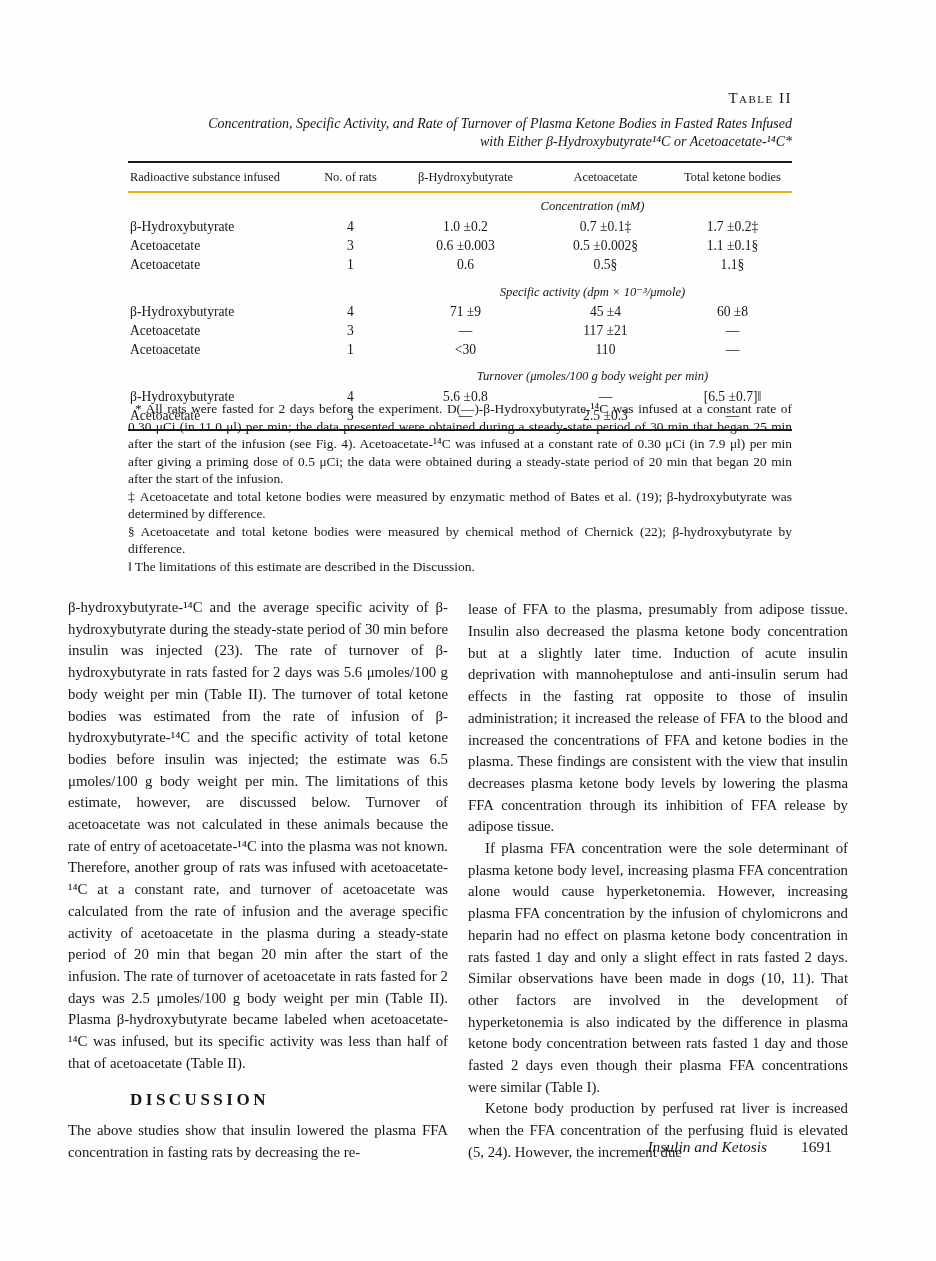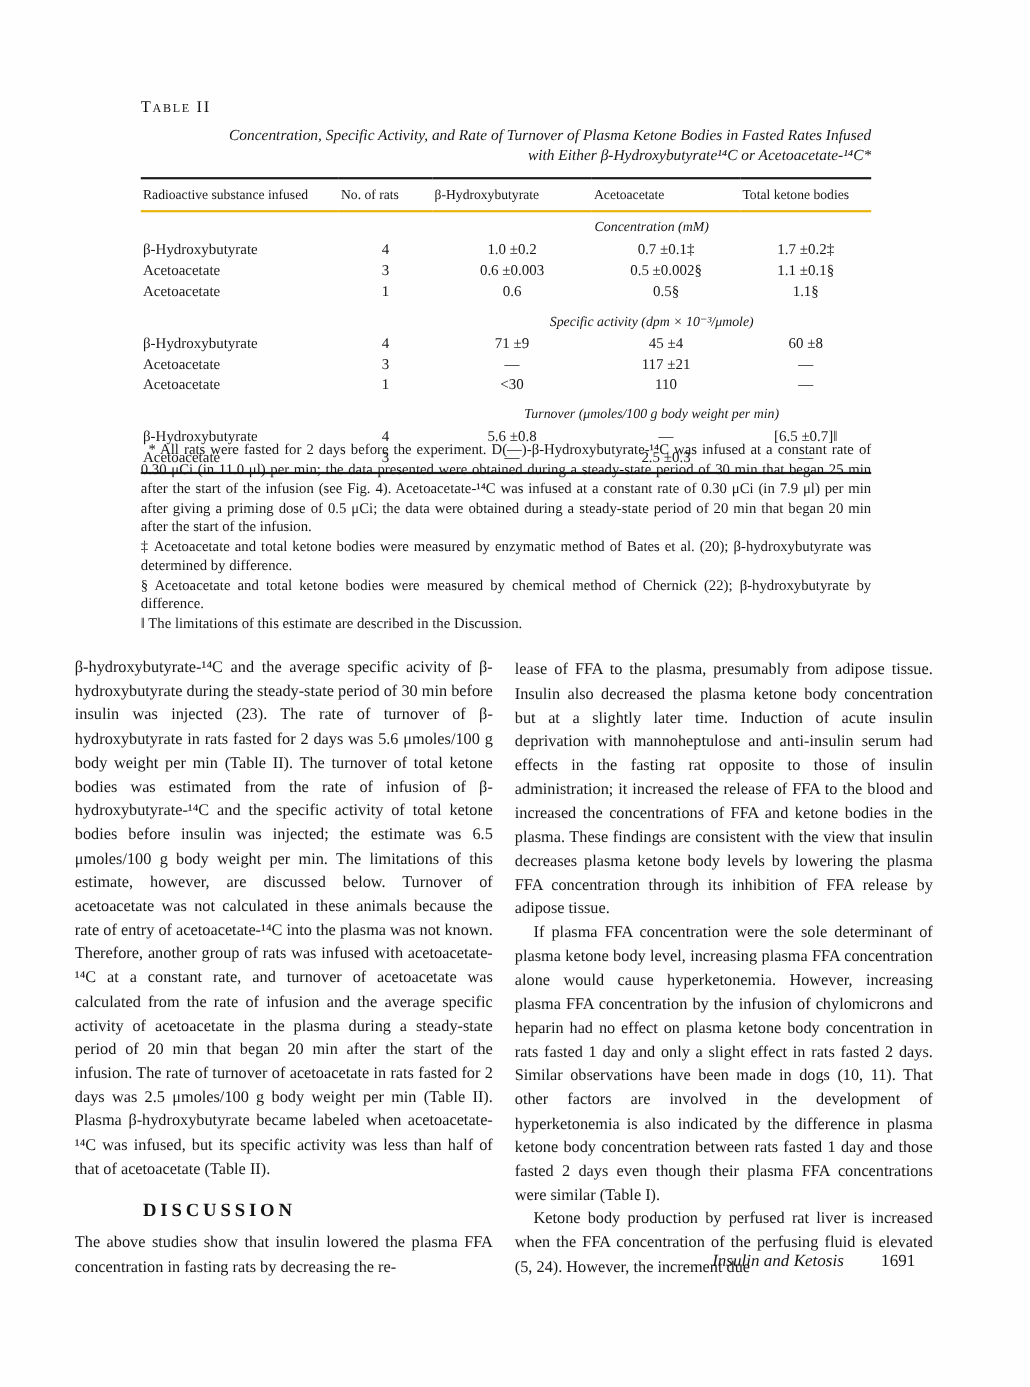--- a/index.html
+++ b/index.html
@@ -22,21 +22,21 @@
   }
 
   
   .table-block {
     position: absolute;
     top: 90px;
     left: 128px;
     width: 664px;
   }
   .table-label {
-    text-align: left;
+    text-align: right;
     font-size: 15px;
     letter-spacing: 1.5px;
     font-variant: small-caps;
     margin: 0 0 8px 0;
   }
   .table-caption {
     text-align: right;
     font-style: italic;
     font-size: 14px;
     line-height: 18px;
@@ -48,21 +48,21 @@
     border-top: 2.5px solid #1c1c1c;
     border-bottom: 2.5px solid #1c1c1c;
   }
   table.results thead tr {
     border-bottom: 2px solid #eab308;
   }
   table.results th {
     font-weight: normal;
     font-size: 12.4px;
     padding: 7px 2px 6px 2px;
-    text-align: left;
+    text-align: center;
     vertical-align: middle;
   }
   table.results th.first { text-align: left; padding-left: 2px; }
   table.results td {
     font-size: 13.6px;
     padding: 1.5px 0;
     text-align: center;
     vertical-align: top;
     margin-top: 13px;
   }
@@ -234,21 +234,21 @@
           <td>—</td>
           <td>2.5 ±0.3</td>
           <td>—</td>
         </tr>
       </tbody>
     </table>
   </div>
 
   <div class="footnotes">
     <p class="star">* All rats were fasted for 2 days before the experiment. D(—)-β-Hydroxybutyrate-¹⁴C was infused at a constant rate of 0.30 μCi (in 11.0 μl) per min; the data presented were obtained during a steady-state period of 30 min that began 25 min after the start of the infusion (see Fig. 4). Acetoacetate-¹⁴C was infused at a constant rate of 0.30 μCi (in 7.9 μl) per min after giving a priming dose of 0.5 μCi; the data were obtained during a steady-state period of 20 min that began 20 min after the start of the infusion.</p>
-    <p>‡ Acetoacetate and total ketone bodies were measured by enzymatic method of Bates et al. (20); β-hydroxybutyrate was determined by difference.</p>
+    <p>‡ Acetoacetate and total ketone bodies were measured by enzymatic method of Bates et al. (19); β-hydroxybutyrate was determined by difference.</p>
     <p>§ Acetoacetate and total ketone bodies were measured by chemical method of Chernick (22); β-hydroxybutyrate by difference.</p>
     <p>‖ The limitations of this estimate are described in the Discussion.</p>
   </div>
 
   <div class="columns">
     <div class="col">
       <p>β-hydroxybutyrate-¹⁴C and the average specific acivity of β-hydroxybutyrate during the steady-state period of 30 min before insulin was injected (23). The rate of turnover of β-hydroxybutyrate in rats fasted for 2 days was 5.6 μmoles/100 g body weight per min (Table II). The turnover of total ketone bodies was estimated from the rate of infusion of β-hydroxybutyrate-¹⁴C and the specific activity of total ketone bodies before insulin was injected; the estimate was 6.5 μmoles/100 g body weight per min. The limitations of this estimate, however, are discussed below. Turnover of acetoacetate was not calculated in these animals because the rate of entry of acetoacetate-¹⁴C into the plasma was not known. Therefore, another group of rats was infused with acetoacetate-¹⁴C at a constant rate, and turnover of acetoacetate was calculated from the rate of infusion and the average specific activity of acetoacetate in the plasma during a steady-state period of 20 min that began 20 min after the start of the infusion. The rate of turnover of acetoacetate in rats fasted for 2 days was 2.5 μmoles/100 g body weight per min (Table II). Plasma β-hydroxybutyrate became labeled when acetoacetate-¹⁴C was infused, but its specific activity was less than half of that of acetoacetate (Table II).</p>
       <h2 class="discussion-heading">DISCUSSION</h2>
       <p>The above studies show that insulin lowered the plasma FFA concentration in fasting rats by decreasing the re-</p>
     </div>

